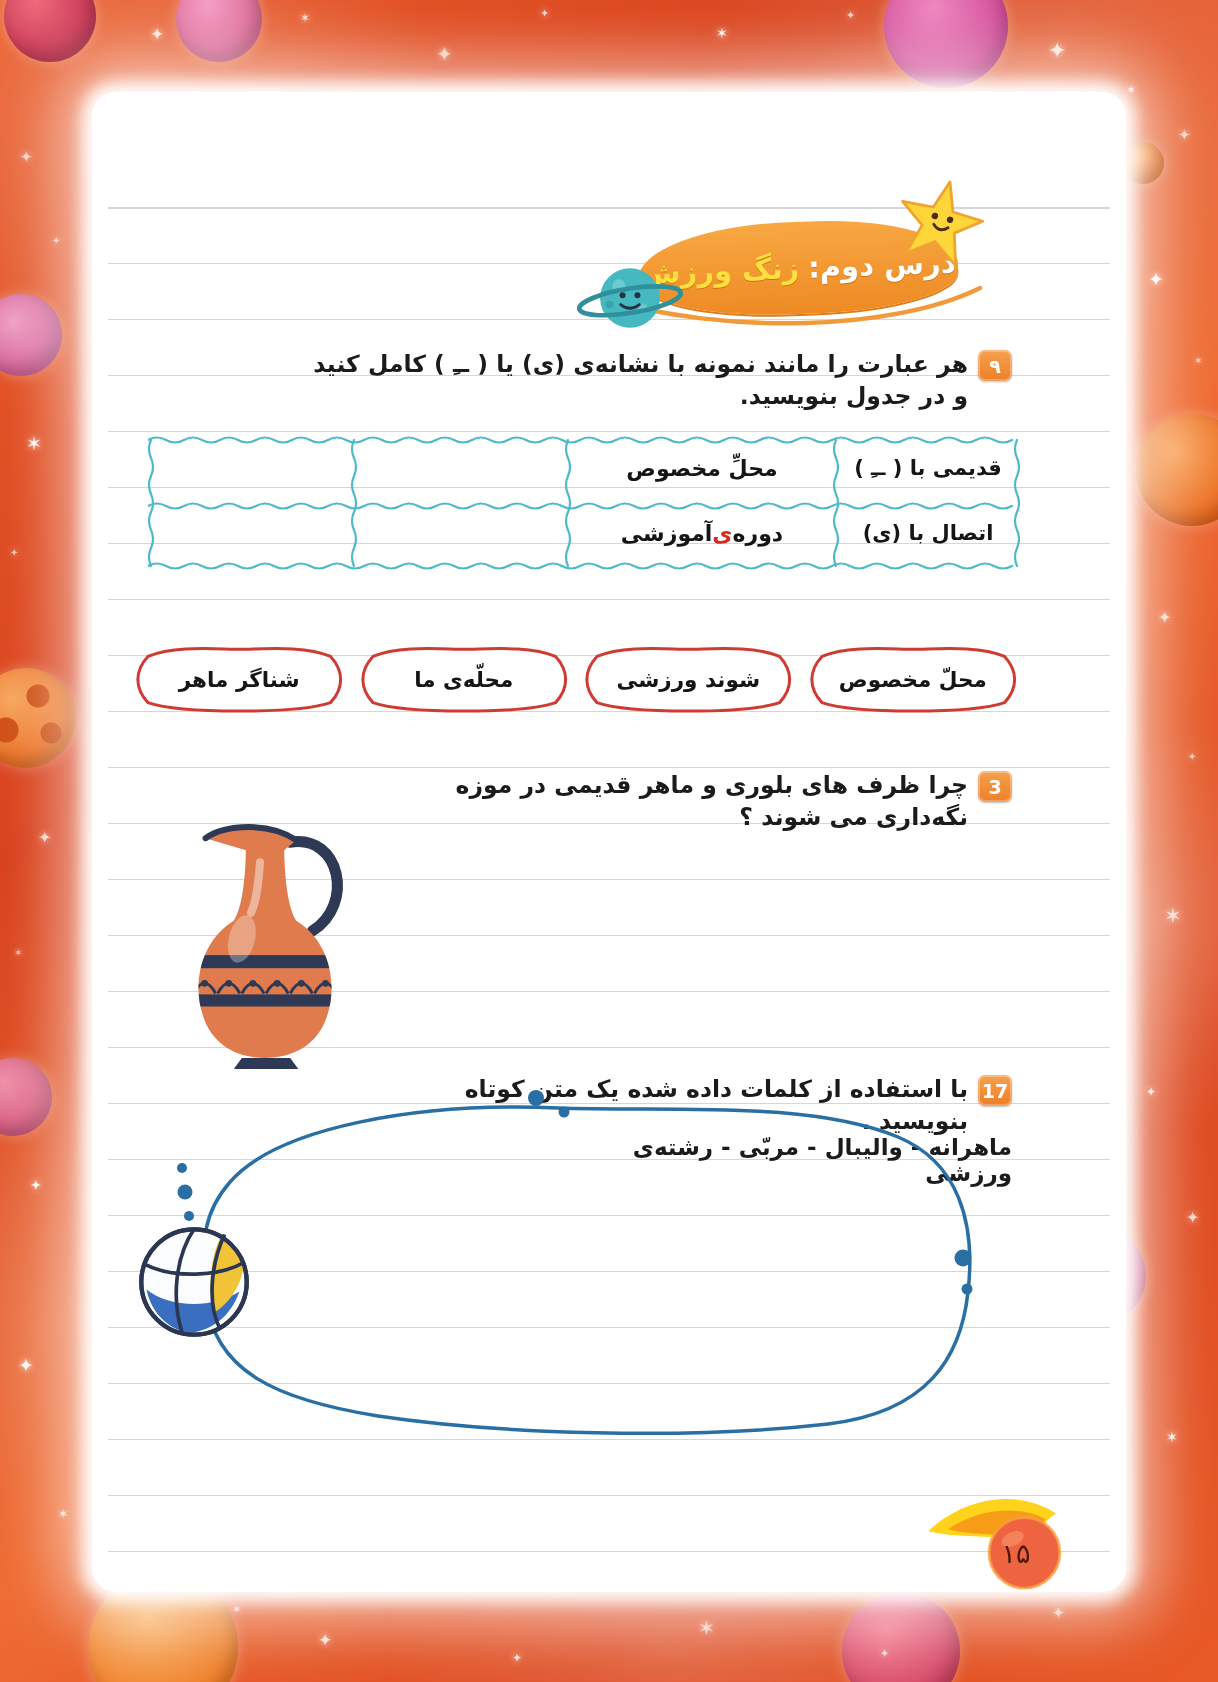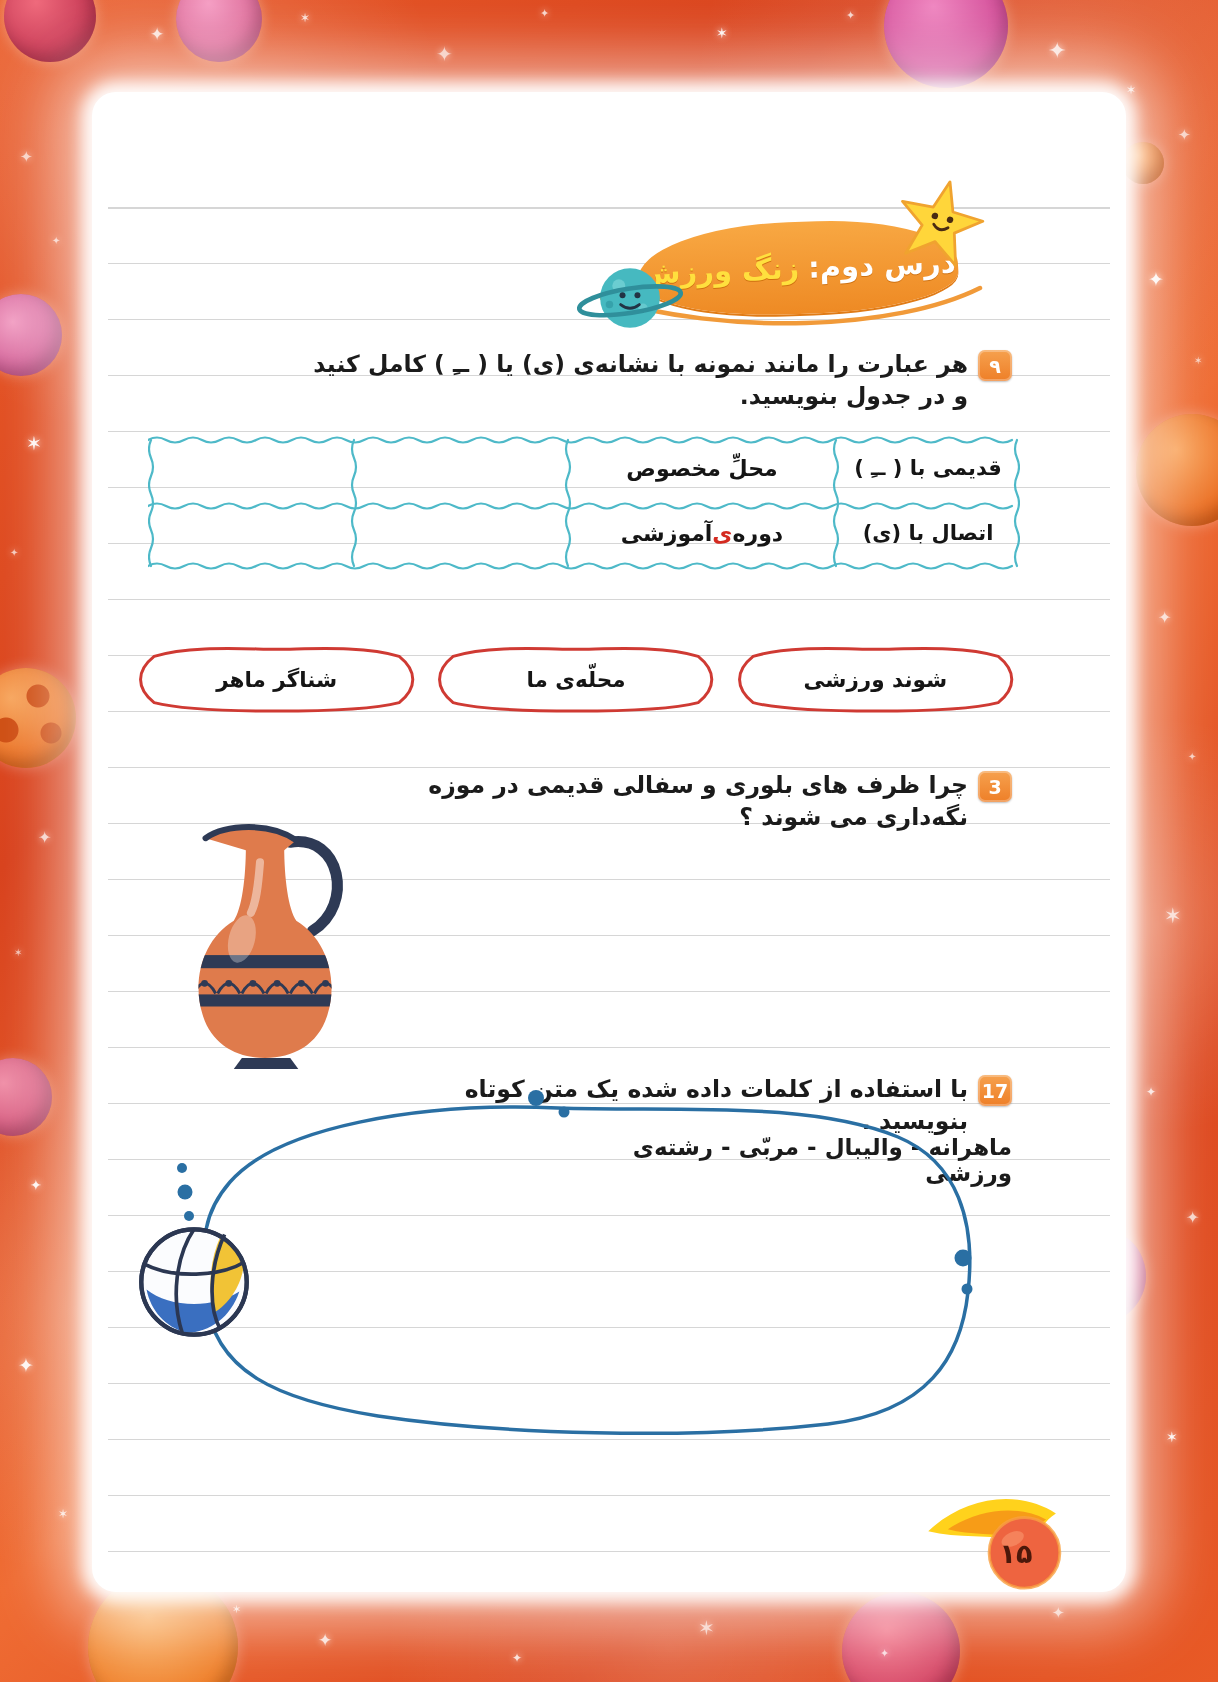--- a/index.html
+++ b/index.html
@@ -36,21 +36,21 @@
   .thead{font-size:21px;}
   .texample{font-size:22px;}
   .red{color:#d42a20;}
   .cards{position:absolute;left:130px;top:640px;width:892px;height:78px;display:flex;direction:rtl;gap:6px;}
   .card{flex:1;position:relative;display:flex;align-items:center;justify-content:center;}
   .card svg{position:absolute;inset:0;width:100%;height:100%;}
   .card .lbl{position:relative;font-size:21.5px;font-weight:bold;color:#151515;direction:rtl;white-space:nowrap;}
   .words{font-size:23px;text-align:right;direction:rtl;}
   .star-dec{position:absolute;color:#fff;text-shadow:0 0 7px rgba(255,255,255,.95);pointer-events:none;line-height:1;}
   .planet{position:absolute;border-radius:50%;box-shadow:0 0 14px rgba(255,255,255,.3), inset -6px -8px 14px rgba(0,0,0,.18);}
-  .pgnum{position:absolute;left:988px;top:1538px;width:56px;text-align:center;font-size:27px;font-weight:bold;color:#4c180a;}
+  .pgnum{position:absolute;left:988px;top:1538px;width:56px;text-align:center;font-size:27px;font-weight:normal;color:#4c180a;}
 </style>
 </head>
 <body>
 
 <div class="stage">
 
   <div class="planet" style="left:4px;top:-30px;width:92px;height:92px;background:radial-gradient(circle at 35% 35%,#ef6a7c,#c23350 75%);"></div>
   <div class="planet" style="left:176px;top:-24px;width:86px;height:86px;background:radial-gradient(circle at 38% 32%,#f59ec4,#d8618f 75%);"></div>
   <div class="planet" style="left:884px;top:-36px;width:124px;height:124px;background:radial-gradient(circle at 40% 34%,#ef86c0,#cc3f8e 78%);"></div>
   <div class="planet" style="left:1122px;top:142px;width:42px;height:42px;background:radial-gradient(circle at 38% 32%,#f9a45c,#e86418 75%);"></div>
@@ -156,39 +156,45 @@
       </div>
     <div class="tcell"></div>
     <div class="tcell"></div>
   </div>
 
   <div class="cards">
     <div class="card">
         <svg viewBox="0 0 146 76" preserveAspectRatio="none">
           <path d="M12 16 C30 5 58 9 73 9 C88 9 116 5 134 16 C143 30 143 47 134 61 C112 72 34 72 12 61 C3 47 3 30 12 16 Z" fill="#fff" stroke="#cf3a33" stroke-width="3" vector-effect="non-scaling-stroke"></path>
         </svg>
+        <span class="lbl">محلّ مخصوص</span>
+      </div>
+    <div class="card">
+        <svg viewBox="0 0 146 76" preserveAspectRatio="none">
+          <path d="M12 16 C30 5 58 9 73 9 C88 9 116 5 134 16 C143 30 143 47 134 61 C112 72 34 72 12 61 C3 47 3 30 12 16 Z" fill="#fff" stroke="#cf3a33" stroke-width="3" vector-effect="non-scaling-stroke"></path>
+        </svg>
         <span class="lbl">شوند ورزشی</span>
       </div>
     <div class="card">
         <svg viewBox="0 0 146 76" preserveAspectRatio="none">
           <path d="M12 16 C30 5 58 9 73 9 C88 9 116 5 134 16 C143 30 143 47 134 61 C112 72 34 72 12 61 C3 47 3 30 12 16 Z" fill="#fff" stroke="#cf3a33" stroke-width="3" vector-effect="non-scaling-stroke"></path>
         </svg>
         <span class="lbl">محلّه‌ی ما</span>
       </div>
     <div class="card">
         <svg viewBox="0 0 146 76" preserveAspectRatio="none">
           <path d="M12 16 C30 5 58 9 73 9 C88 9 116 5 134 16 C143 30 143 47 134 61 C112 72 34 72 12 61 C3 47 3 30 12 16 Z" fill="#fff" stroke="#cf3a33" stroke-width="3" vector-effect="non-scaling-stroke"></path>
         </svg>
         <span class="lbl">شناگر ماهر</span>
       </div>
   </div>
 
   <div class="qrow abs fa" style="left:420px;top:770px;width:592px;">
     <div class="qbadge">3</div>
-    <div class="qtext">چرا ظرف های بلوری و سفالی قدیمی در موزه نگه‌داری می شوند ؟</div>
+    <div class="qtext">چرا ظرف های بلوری و ماهر قدیمی در موزه نگه‌داری می شوند ؟</div>
   </div>
 
   <svg class="abs" style="left:148px;top:816px;width:224px;height:254px;" viewBox="0 0 220 252">
     <defs>
       <clipPath id="jugclip">
           <path d="M96 30 L134 30 C134 62 138 92 146 104 C176 122 188 162 177 197 C168 227 143 240 115 240 C87 240 62 227 53 197 C42 162 54 122 84 104 C92 92 96 62 96 30 Z"></path>
         </clipPath>
     </defs>
     <path d="M140 26 C190 18 204 88 162 114" stroke="#2e3a55" stroke-width="11" fill="none" stroke-linecap="round"></path>
     <path d="M96 30 L134 30 C134 62 138 92 146 104 C176 122 188 162 177 197 C168 227 143 240 115 240 C87 240 62 227 53 197 C42 162 54 122 84 104 C92 92 96 62 96 30 Z" fill="#df7b4c"></path>

